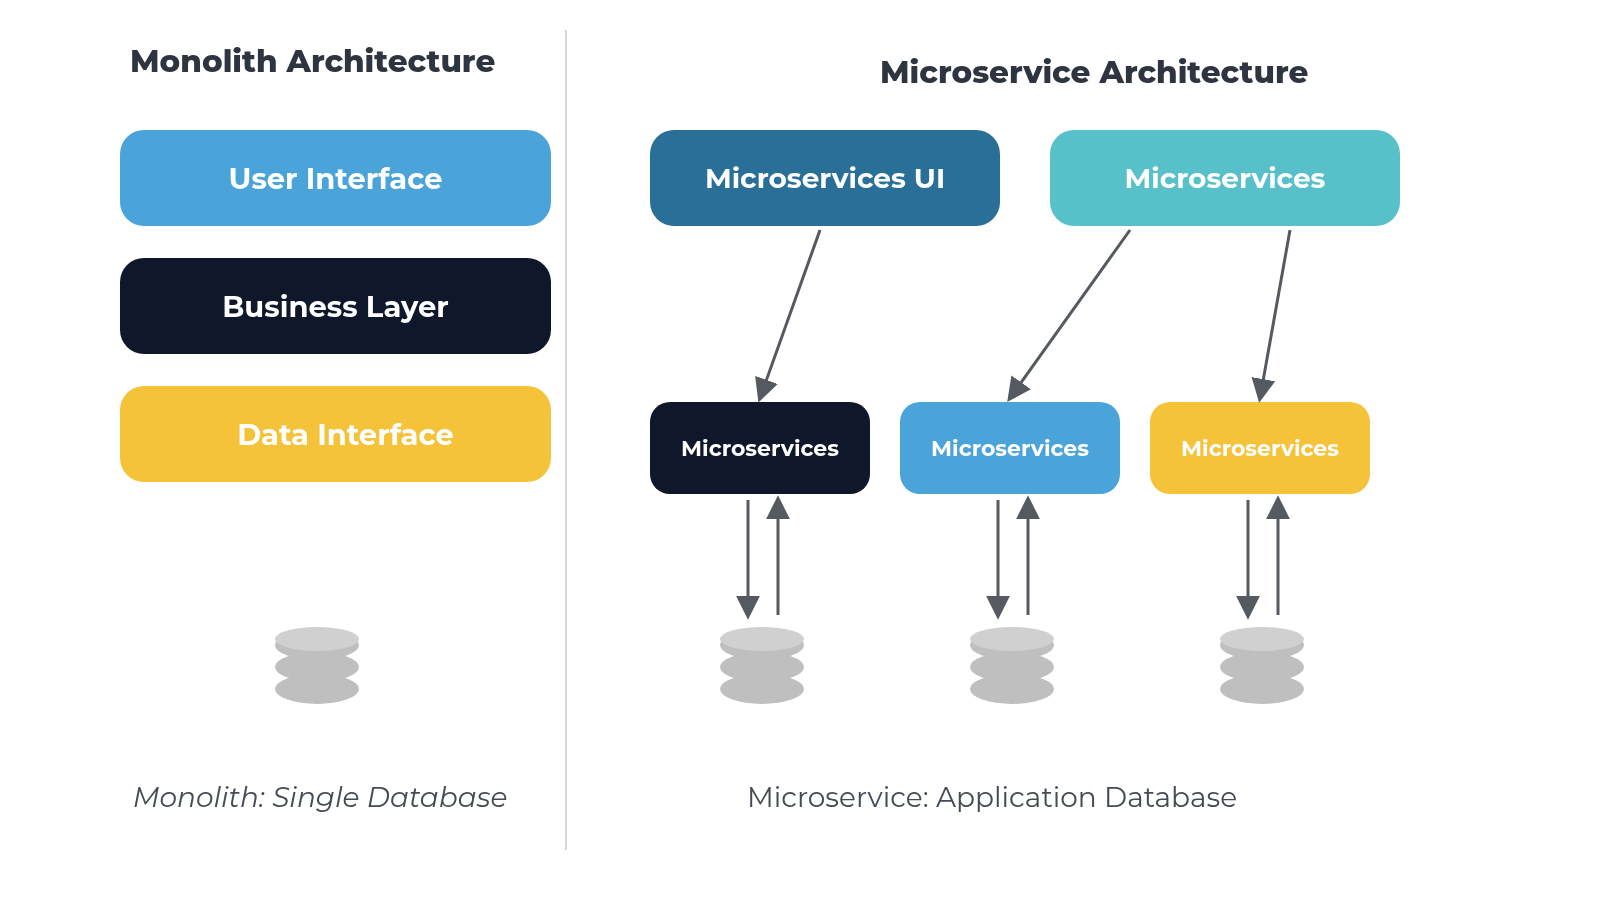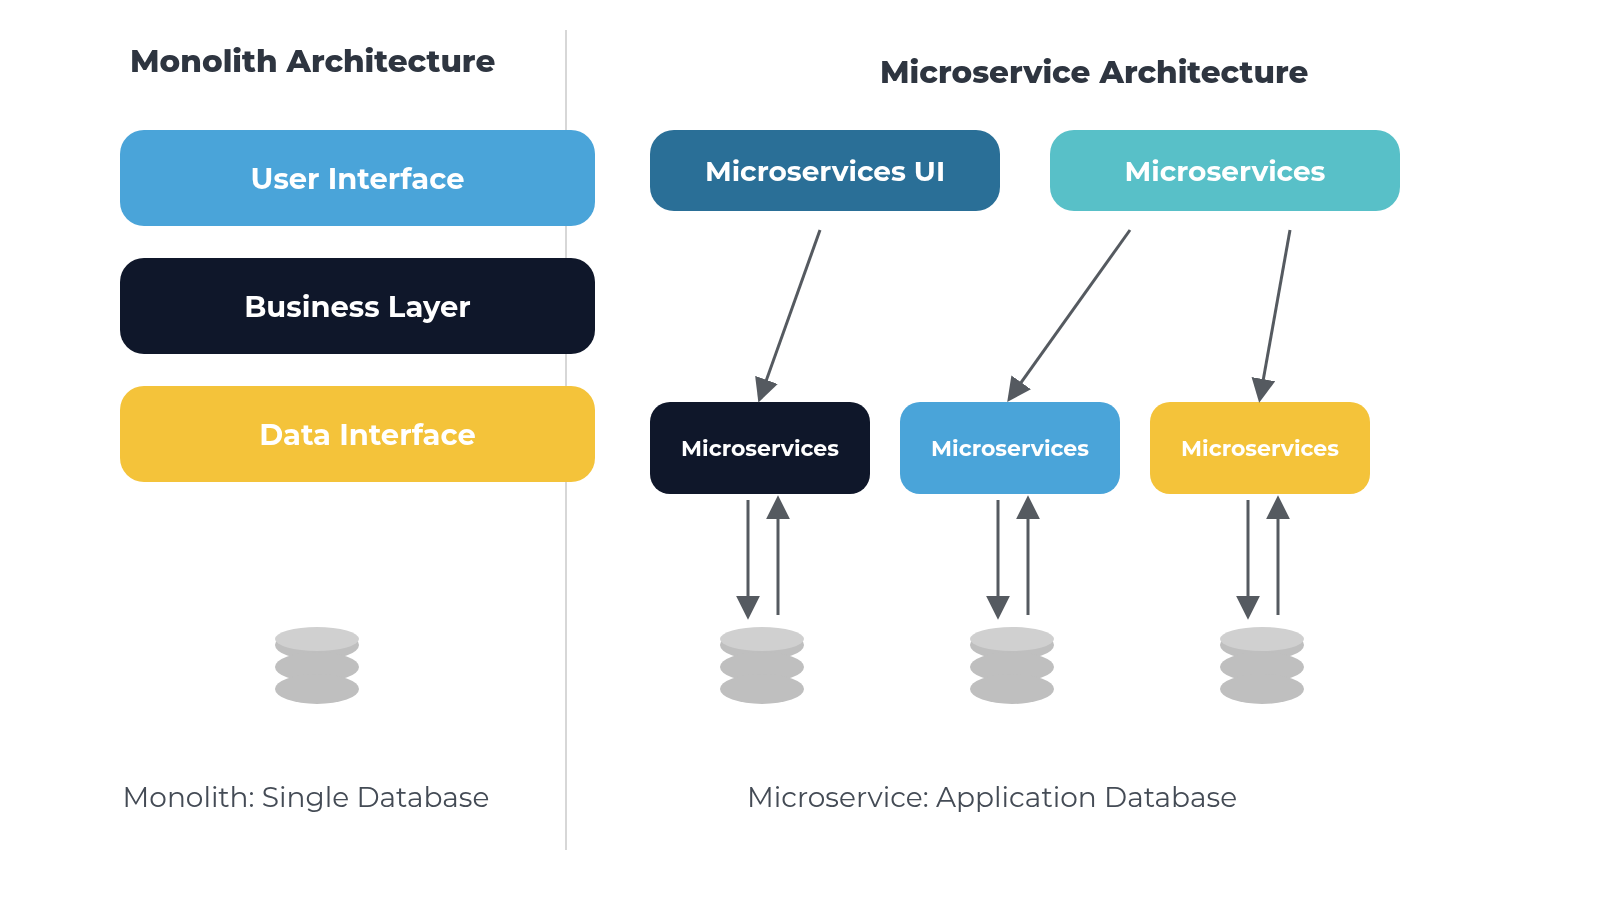--- a/index.html
+++ b/index.html
@@ -42,22 +42,22 @@
   
   .pill {
     position: absolute;
     border-radius: 24px;
     display: flex;
     align-items: center;
     justify-content: center;
     color: #ffffff;
     font-weight: 700;
   }
-  .pill.big   { width: 475px; height: 96px; font-size: 29px; }
-  .pill.top   { width: 350px; height: 81px; font-size: 28px; }
+  .pill.big   { width: 431px; height: 96px; font-size: 29px; }
+  .pill.top   { width: 350px; height: 96px; font-size: 28px; }
   .pill.small { width: 220px; height: 92px; font-size: 22px; border-radius: 20px; }
 
   
   .c-blue      { background: #4aa4d9; }
   .c-orange    { background: #0f172a; }
   .c-yellow    { background: #f4c33a; }
   .c-darkblue  { background: #2a6f97; }
   .c-teal      { background: #58c0c8; }
 
   
@@ -74,21 +74,21 @@
   #msvc-3 { left: 1150px; top: 402px; }
 
   
   .caption {
     position: absolute;
     font-size: 28px;
     font-weight: 400;
     color: #444b55;
     text-align: center;
   }
-  #caption-left  { left: 96px; top: 780px; width: 420px; }
+  #caption-left  { left: 110px; top: 780px; width: 420px; font-style: italic; }
   #caption-right { left: 672px; top: 780px; width: 640px; }
 
   
   .db {
     position: absolute;
     width: 84px;
     height: 80px;
   }
   .db .disk,
   .db .disk::before,

